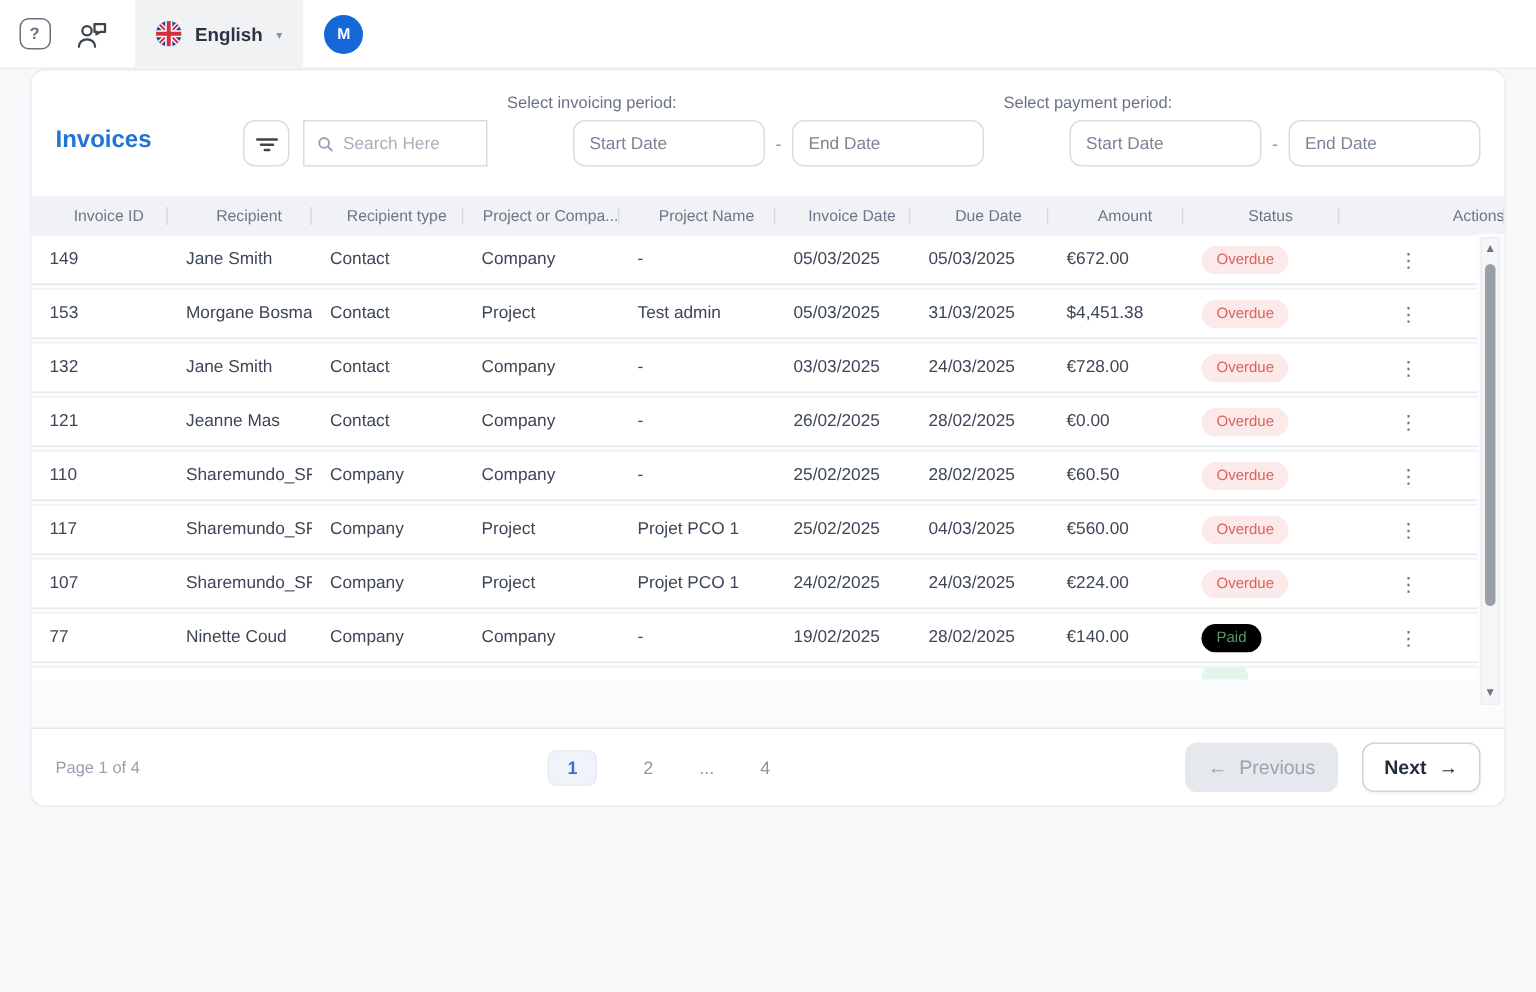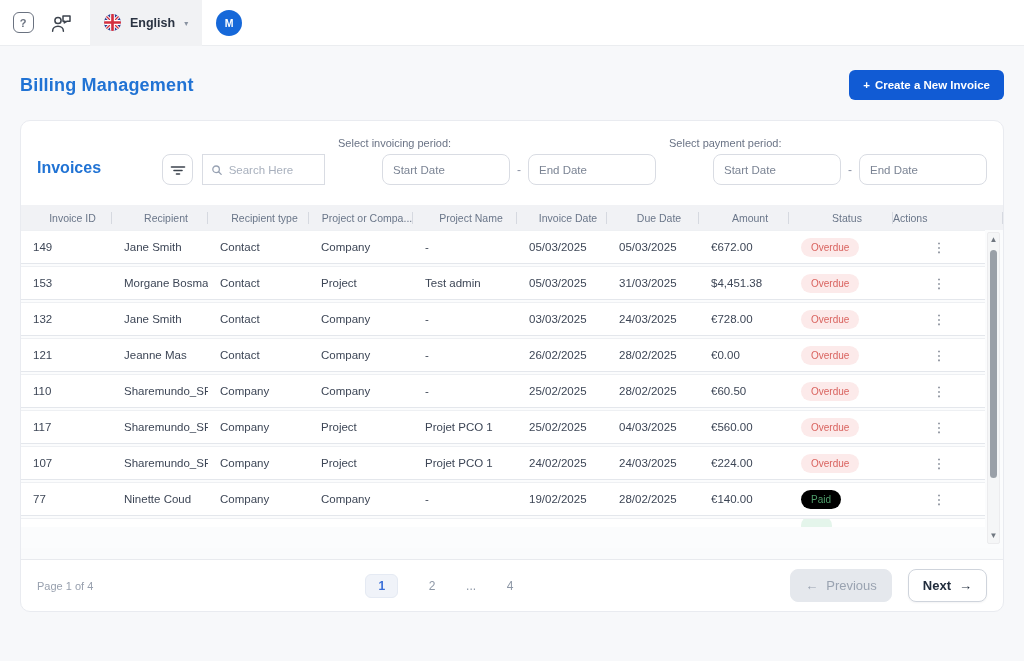--- a/index.html
+++ b/index.html
@@ -55,21 +55,21 @@
   .range-sep { color:#8b93a5; font-size:12px; }
 
   
   .thead, .trow { display:grid;
     grid-template-columns:91px 96px 101px 104px 104px 90px 92px 90px 104px 1fr; }
   .thead { margin-top:20px; background:#f1f2f5; height:25px; align-items:center; }
   .hcell { font-size:10.5px; color:#6a7689; padding-left:12px; position:relative;
     white-space:nowrap; overflow:hidden;text-align:center; }
   .hcell:after { content:""; position:absolute; right:0; top:50%; transform:translateY(-50%);
     width:1px; height:12px; background:#d6d9e0; }
-  .hcell.center { text-align:left; padding-left:0; }
+  .hcell.center { text-align:right; padding-left:0; }
   .tbody { position:relative; background:#fbfcfd; flex:0 0 auto; height:318px; overflow:hidden; }
   .rows { width:calc(100% - 18px); }
   .trow { background:#fff; height:34px; align-items:center; margin-bottom:2px;
     border-top:1px solid #eef0f3; border-bottom:1px solid #e4e7ec; }
   .tcell { font-size:11.5px; color:#3d4656; padding-left:12px;
     white-space:nowrap; overflow:hidden; }
   .tcell.actions { text-align:center; padding-left:0; }
   .badge { display:inline-block; font-size:10px; padding:4px 10px; border-radius:10px; }
   .badge.overdue { background:#fceaea; color:#d9635f; }
   .badge.paid { background:#000000; color:#4f9e6b; }
@@ -134,27 +134,20 @@
         </g>
       </svg>
       <span class="lang-label">English</span>
       <span class="chevron">▾</span>
     </div>
     <div class="avatar">M</div>
   </div>
 </div>
 
 <div class="content">
-  <div class="page-head">
-    <div class="page-title">Billing Management</div>
-    <button class="create-btn">
-      <span>+</span>
-      <span>Create a New Invoice</span>
-    </button>
-  </div>
 
   <div class="card">
 
     <div class="card-controls">
       <div class="panel-title">Invoices</div>
 
       <button class="filter-btn">
         <svg width="16" height="14" viewBox="0 0 16 14" fill="none" stroke="#3c434d" stroke-width="1.6" stroke-linecap="round">
           <line x1="1.5" y1="4" x2="14.5" y2="4"></line>
           <line x1="4" y1="7.5" x2="12" y2="7.5"></line>

